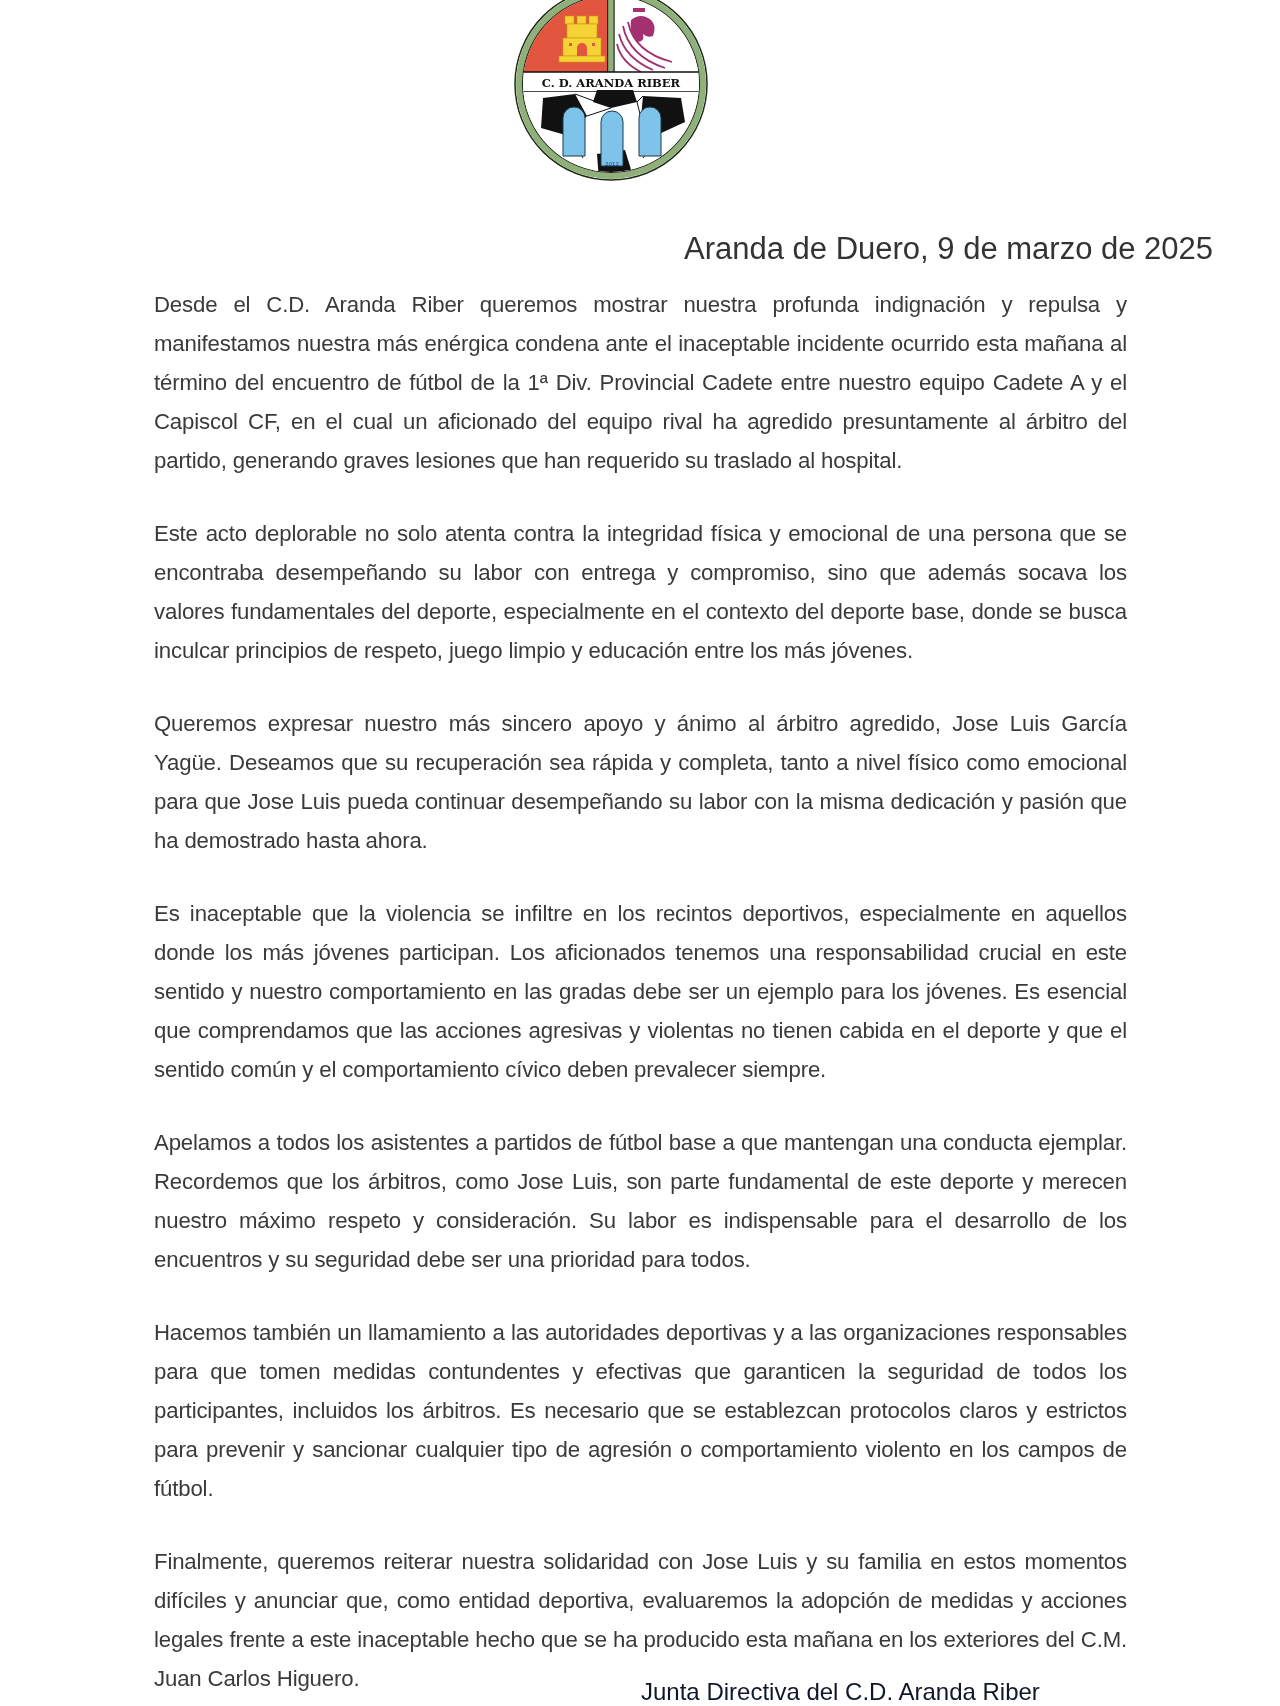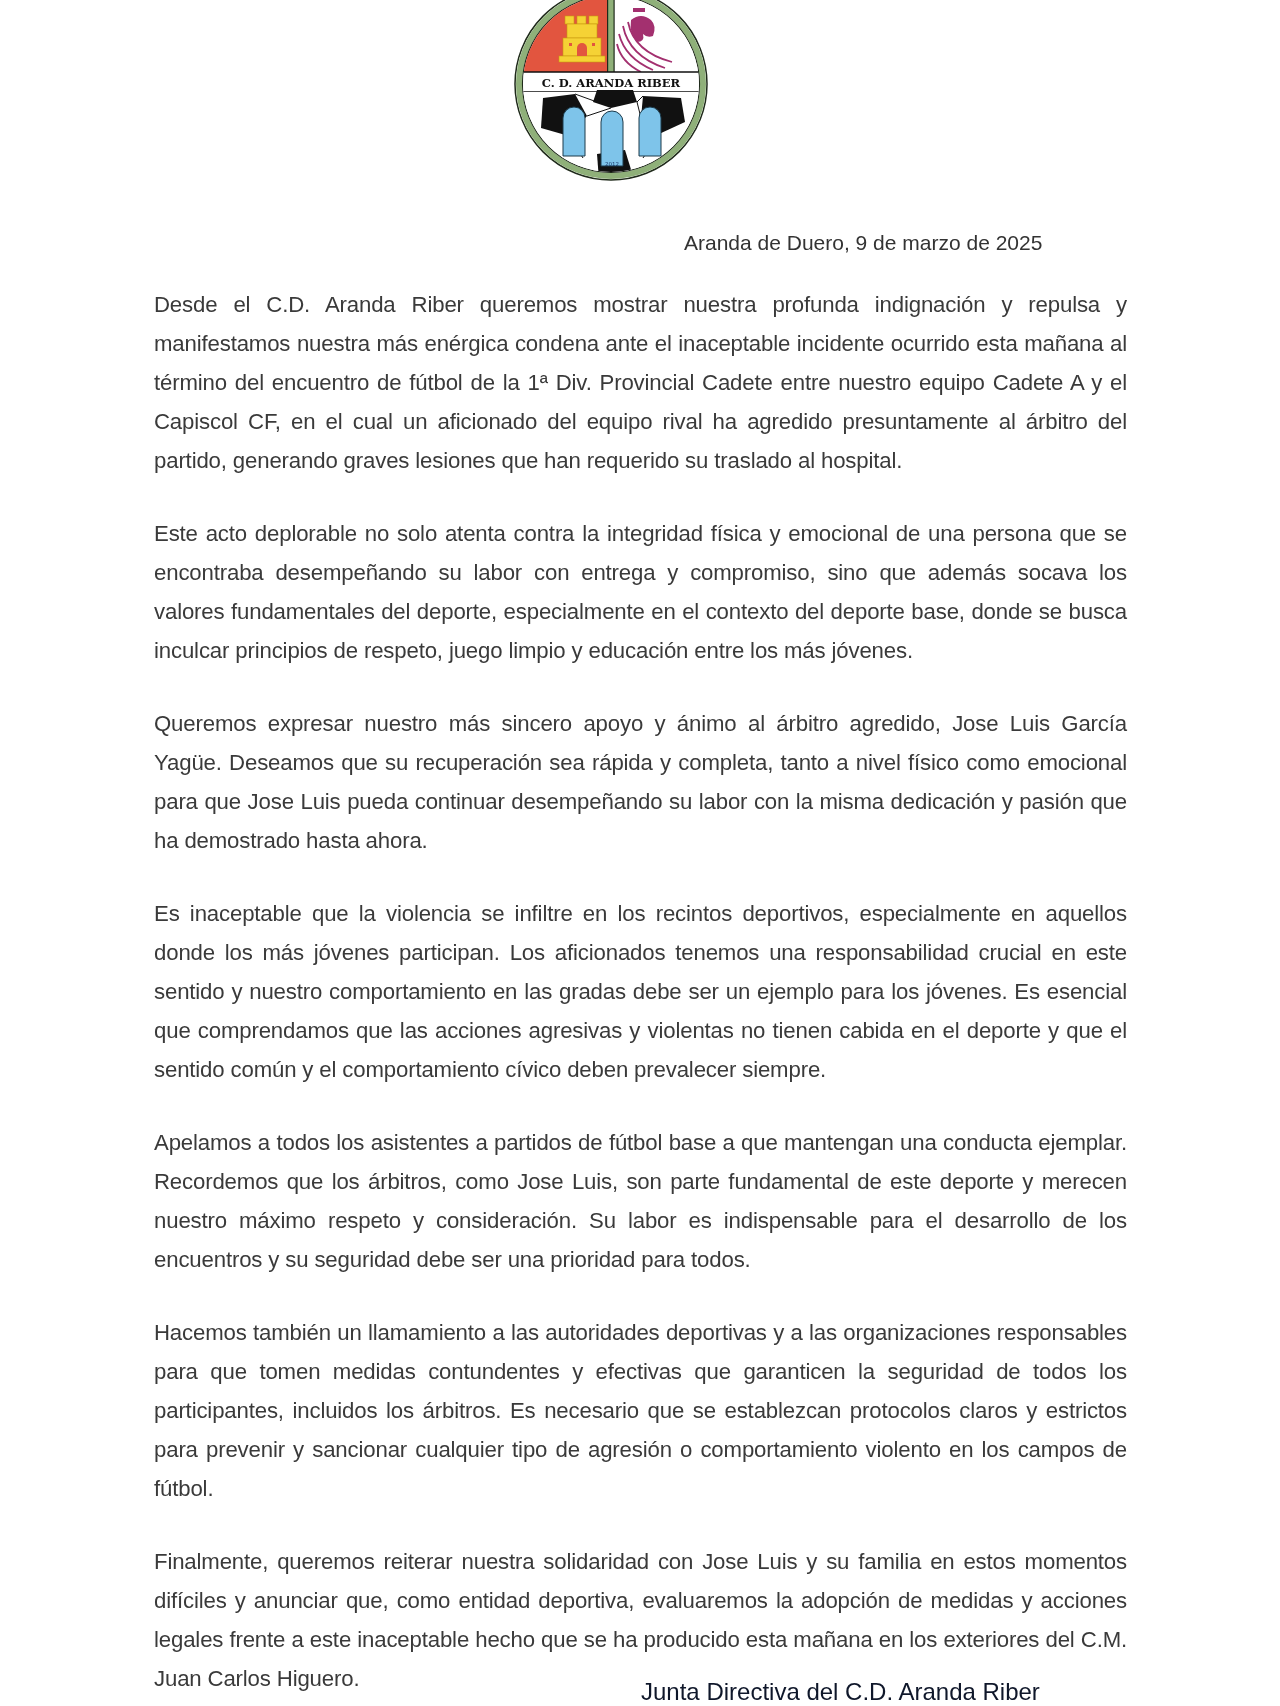--- a/index.html
+++ b/index.html
@@ -1,19 +1,19 @@
 <!DOCTYPE html>
 <html><head>
 <meta charset="utf-8">
 <style>
   html, body { margin: 0; padding: 0; background: #ffffff; }
   body { width: 1280px; height: 1706px; position: relative; overflow: hidden;
          font-family: "Liberation Sans", "DejaVu Sans", sans-serif; color: #333333; }
   .logo { position: absolute; left: 513px; top: -14px; width: 196px; height: 196px; }
-  .date { position: absolute; left: 684px; top: 231px; font-size: 21px; color: #333; white-space: nowrap; }
+  .date { position: absolute; left: 684px; top: 231px; font-size: 31px; color: #333; white-space: nowrap; }
   .body-text { position: absolute; left: 154px; width: 973px; top: 285px; }
   .para { font-size: 22.2px; line-height: 39px; text-align: justify; margin: 0; color: #3a3a3a; letter-spacing: -0.15px; }
   .para + .para { margin-top: 34px; }
   .signature { position: absolute; left: 641px; top: 1678px; font-size: 24px; color: #0f172a; white-space: nowrap; }
 </style>
 </head>
 <body>
 
 <div class="logo">
   <svg width="196" height="196" viewBox="0 0 196 196">

